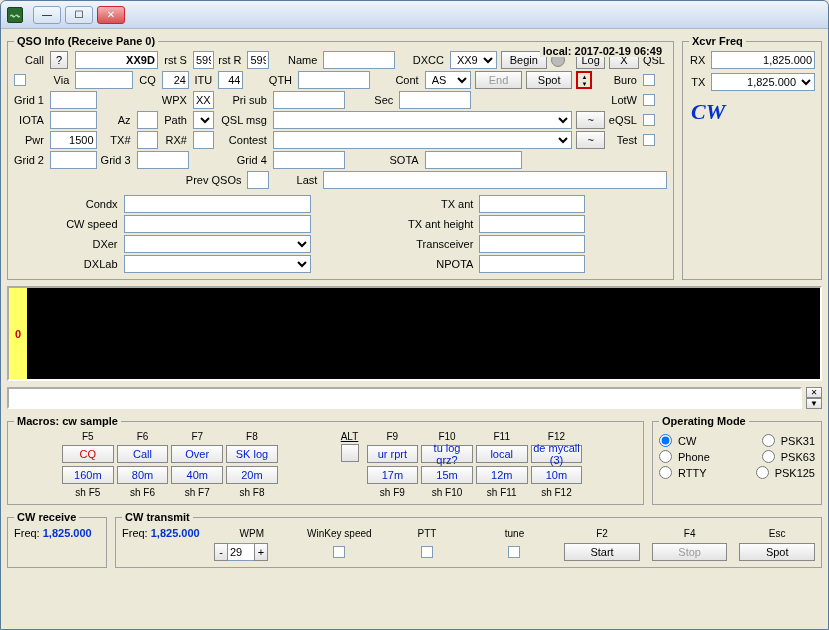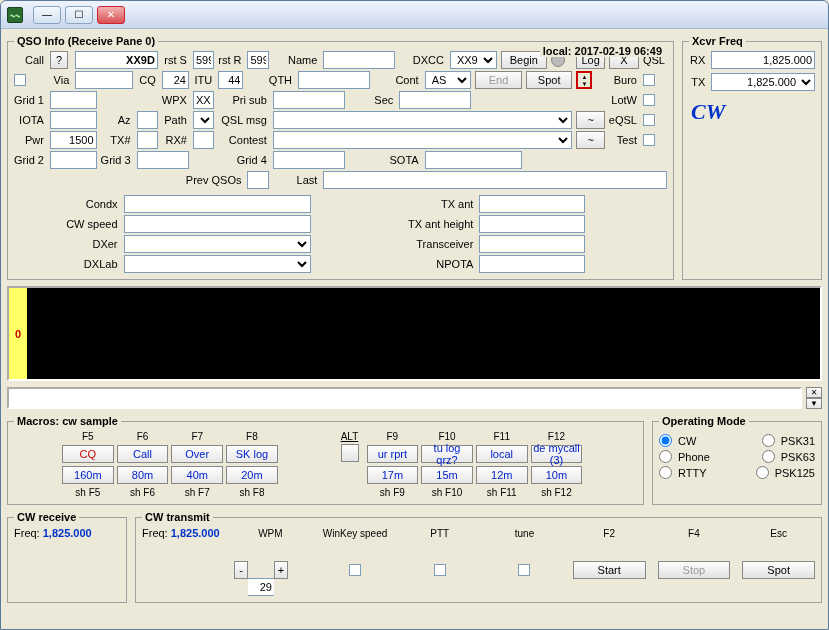--- a/index.html
+++ b/index.html
@@ -38,32 +38,32 @@
 .opmode { width:170px; }
 .macrotbl { display:grid; grid-template-columns: repeat(5,1fr) 28px repeat(5,1fr); gap:3px; text-align:center;margin-left:48px; }
 .fkey { font-size:10px; }
 .mbtn { height:18px; border:1px solid #888; background:linear-gradient(#fdfdfd,#e8e8e8); font-size:11px; color:#0022cc; cursor:default; display:flex; align-items:center; justify-content:center; }
 .mbtn.red { color:#c00; }
 .alt { display:flex; flex-direction:column; align-items:center; gap:2px; }
 .altsq { width:18px; height:18px; border:1px solid #888; background:linear-gradient(#fdfdfd,#e3e3e3);}
 .radio-row { display:flex; gap:4px; align-items:center; margin:3px 0;}
 .radio-row input{margin-right:2px;}
 .cwbottom { display:flex; gap:8px; }
-.cwrx { width:120px; }
+.cwrx { width:100px; }
 .cwtx { flex:1; }
 .freqlink { color:#0033cc; font-weight:bold; text-decoration:none; }
 .mode-label { color:#0033cc; font-family: "Times New Roman", serif; font-style: italic; font-weight:bold; font-size:22px; padding:4px 2px; }
 .xcvr-row{display:flex; gap:4px; align-items:center; margin-bottom:4px;}
 .xcvr-row .lbl{width:22px;}
 .xcvr-btns{display:flex; gap:6px; margin-top:4px;}
 .chk{width:12px;height:12px;border:1px solid #7f9db9;background:#fff;display:inline-block;}
 .txctrls{display:grid; grid-template-columns: 80px repeat(7, 1fr); gap:4px 12px; align-items:center; text-align:center;}
 .spinnum{display:flex; align-items:center;}
 .spinnum .dec,.spinnum .inc{width:14px;height:18px;border:1px solid #888;background:linear-gradient(#fdfdfd,#e3e3e3);text-align:center;line-height:16px;}
-.spinnum input{width:26px;text-align:right;border-left:none;border-right:none;margin-top:35px;}
+.spinnum input{width:26px;text-align:left;border-left:none;border-right:none;}
 </style>
 </head>
 <body>
 
 <div class="window">
   <div class="titlebar">
     <div class="icon">〰</div>
     <div class="wbtn">—</div>
     <div class="wbtn">☐</div>
     <div class="wbtn close">✕</div>

